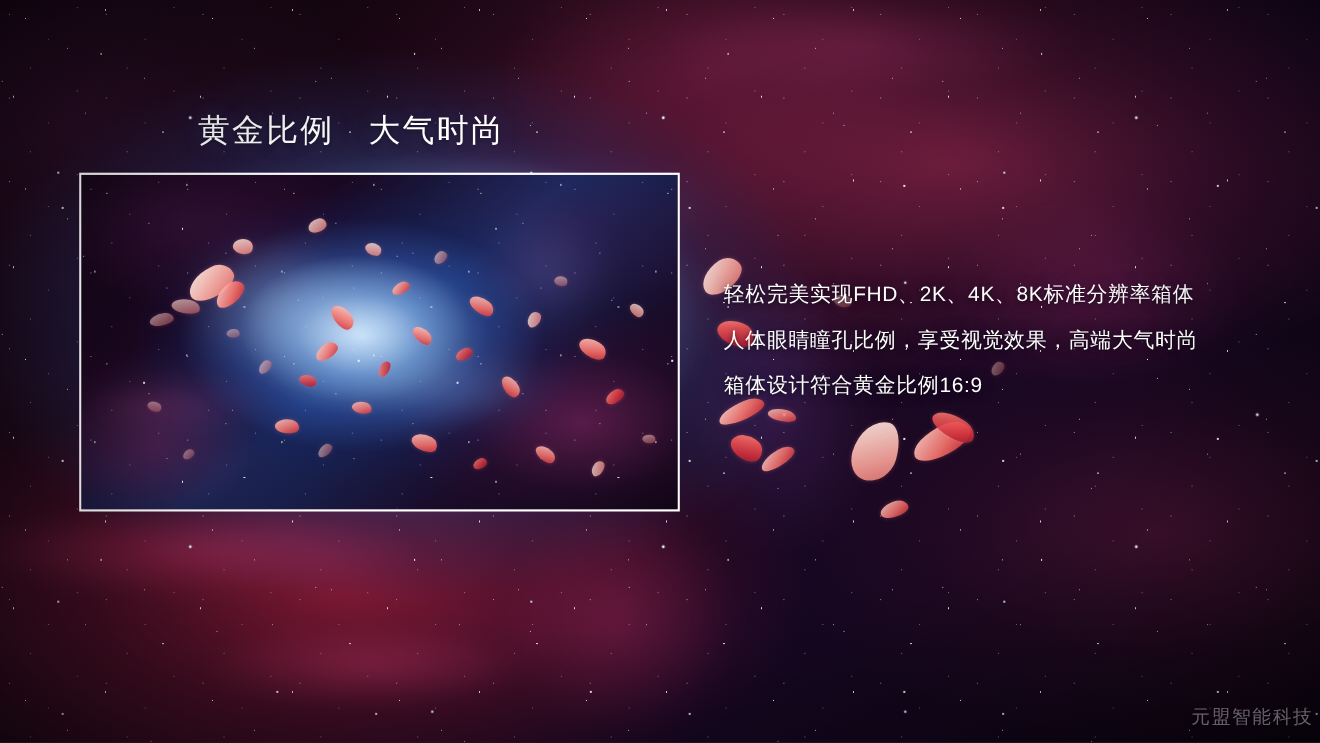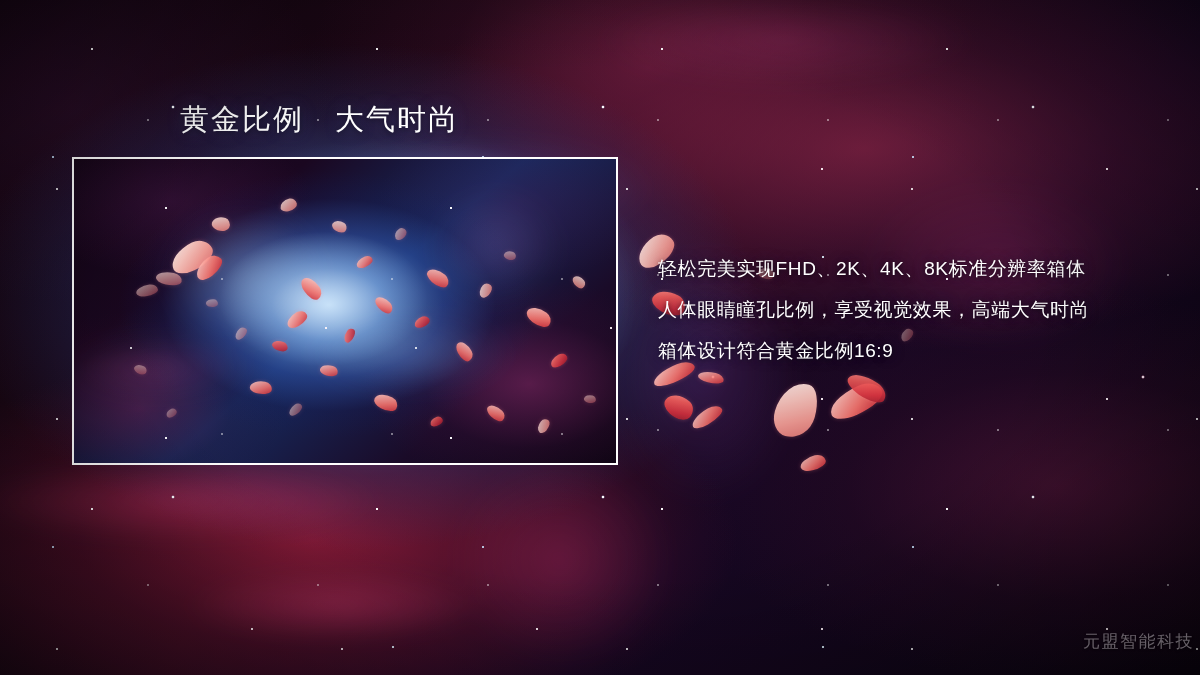--- a/index.html
+++ b/index.html
@@ -177,21 +177,21 @@
     letter-spacing: 0.6px;
     margin-bottom: 20px;
     white-space: nowrap;
     text-shadow: 0 1px 5px rgba(0,0,0,0.62), 0 0 14px rgba(40,30,80,0.45);
   }
   .body-line:last-child { margin-bottom: 0; }
 
   .watermark {
     position: absolute;
     right: 6px;
-    bottom: 22px;
+    bottom: 12px;
     font-size: 17px;
     letter-spacing: 1.5px;
     color: rgba(196,188,196,0.50);
     text-shadow: 0 1px 2px rgba(0,0,0,0.5);
   }
 
   .vignette {
     position: absolute;
     inset: 0;
     pointer-events: none;

